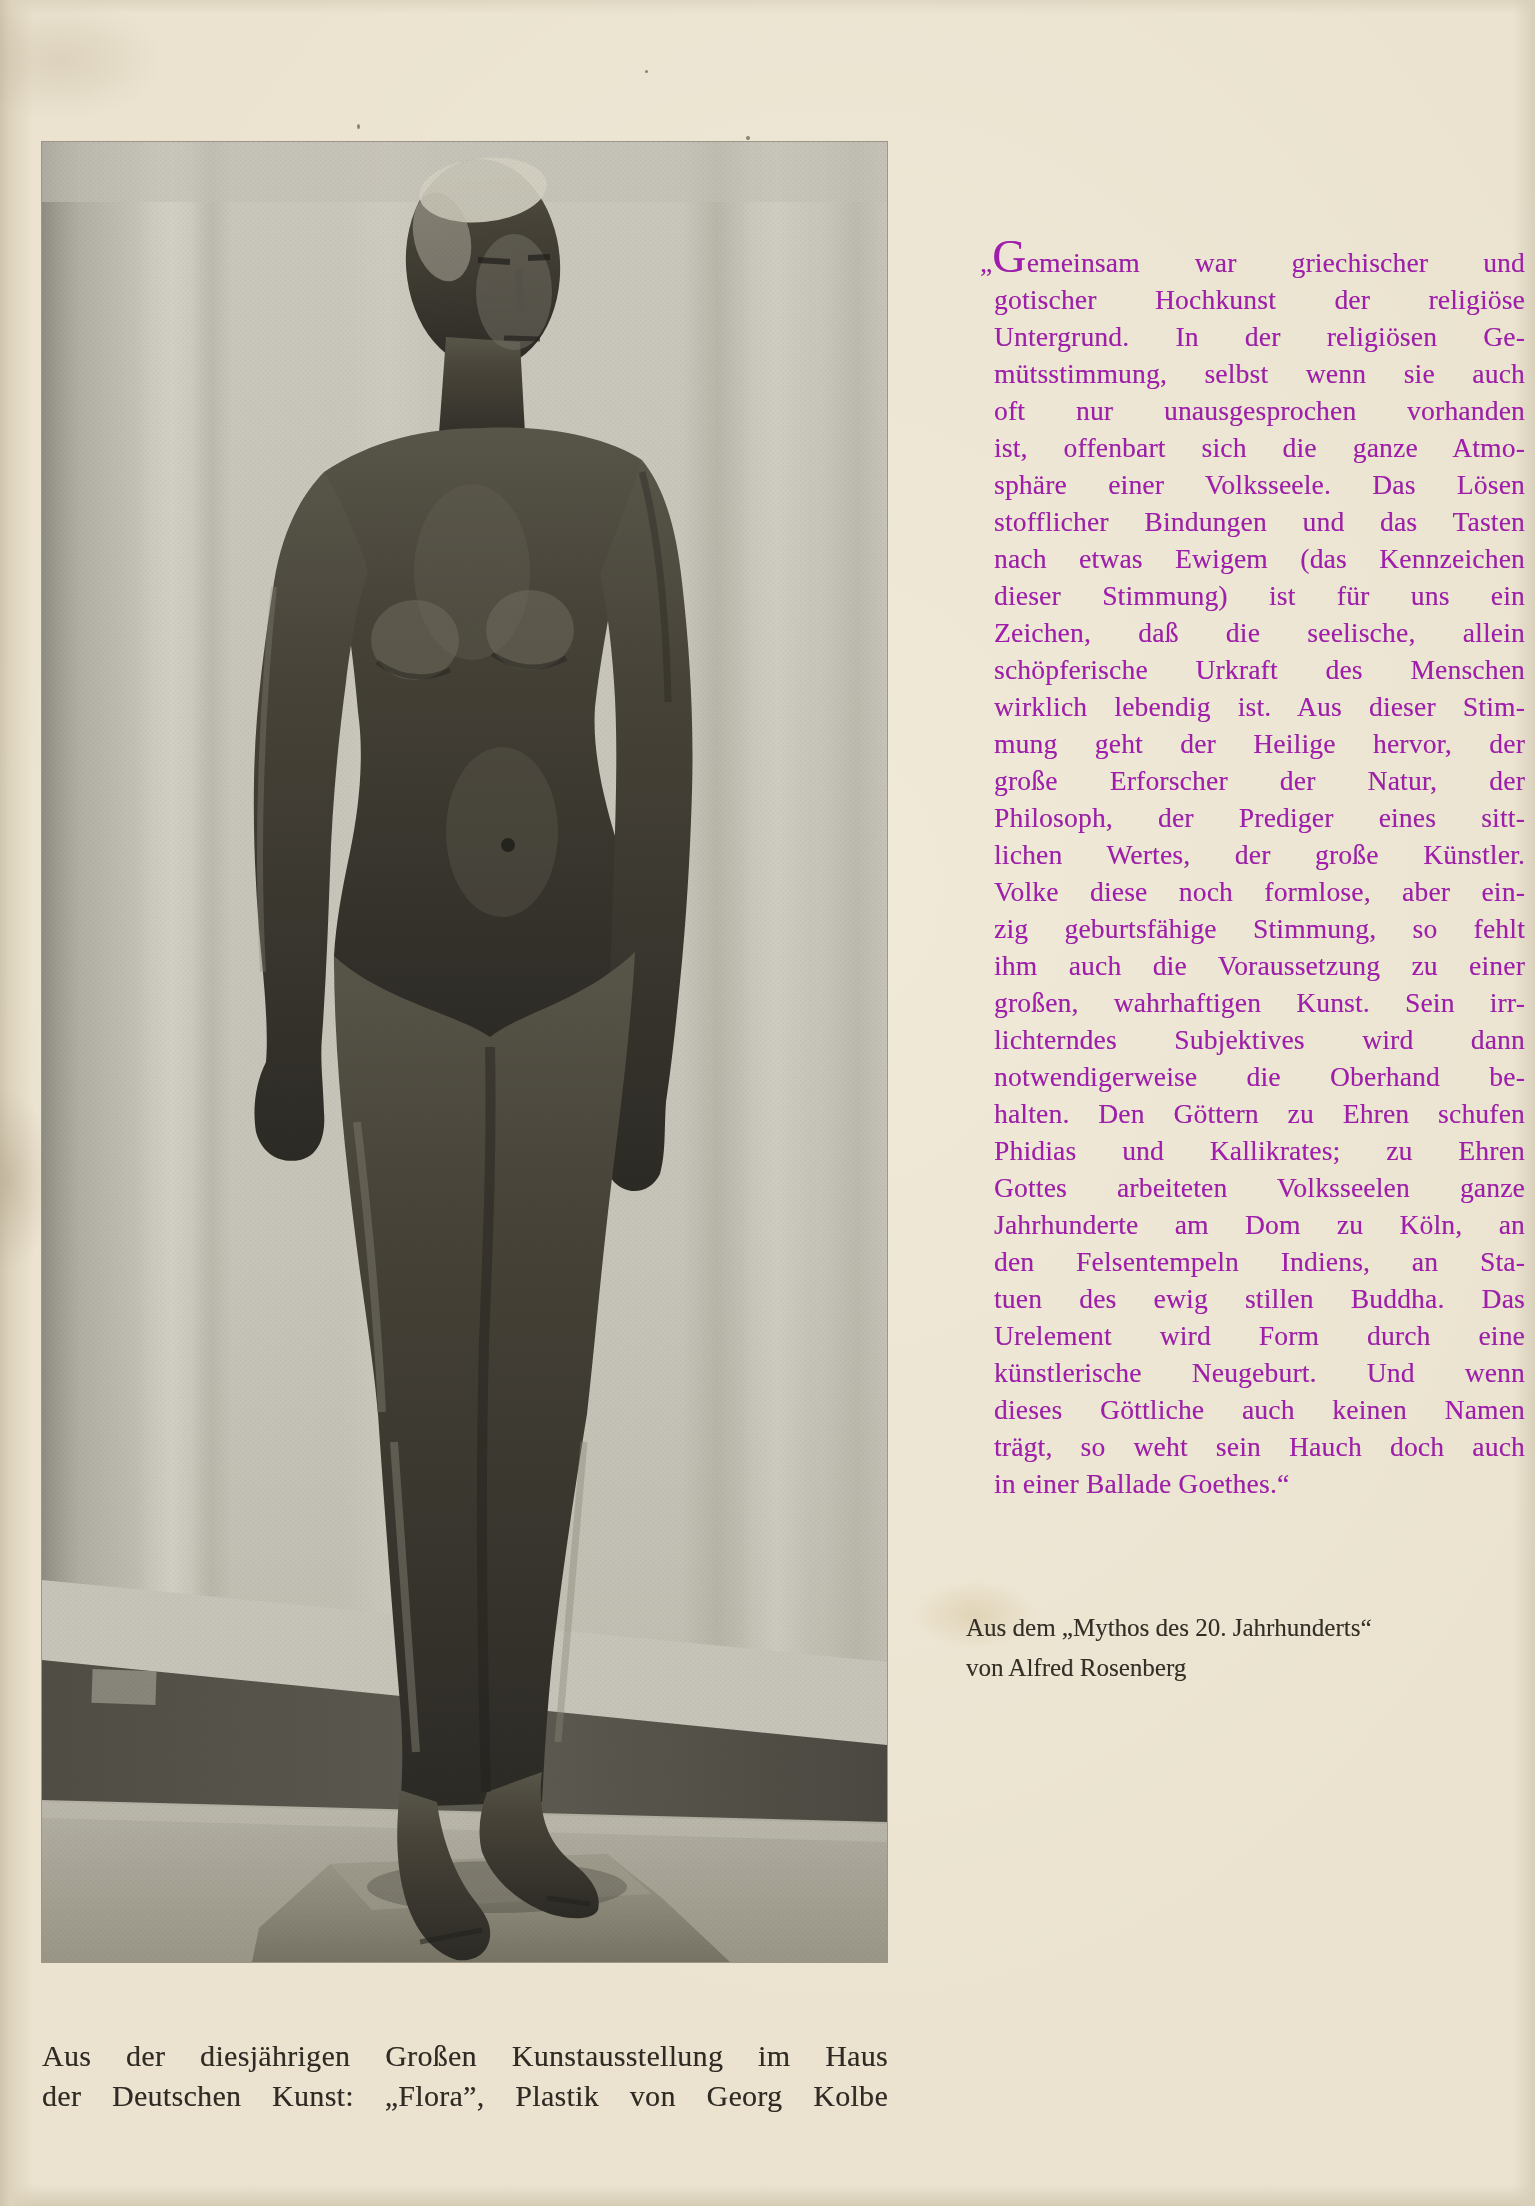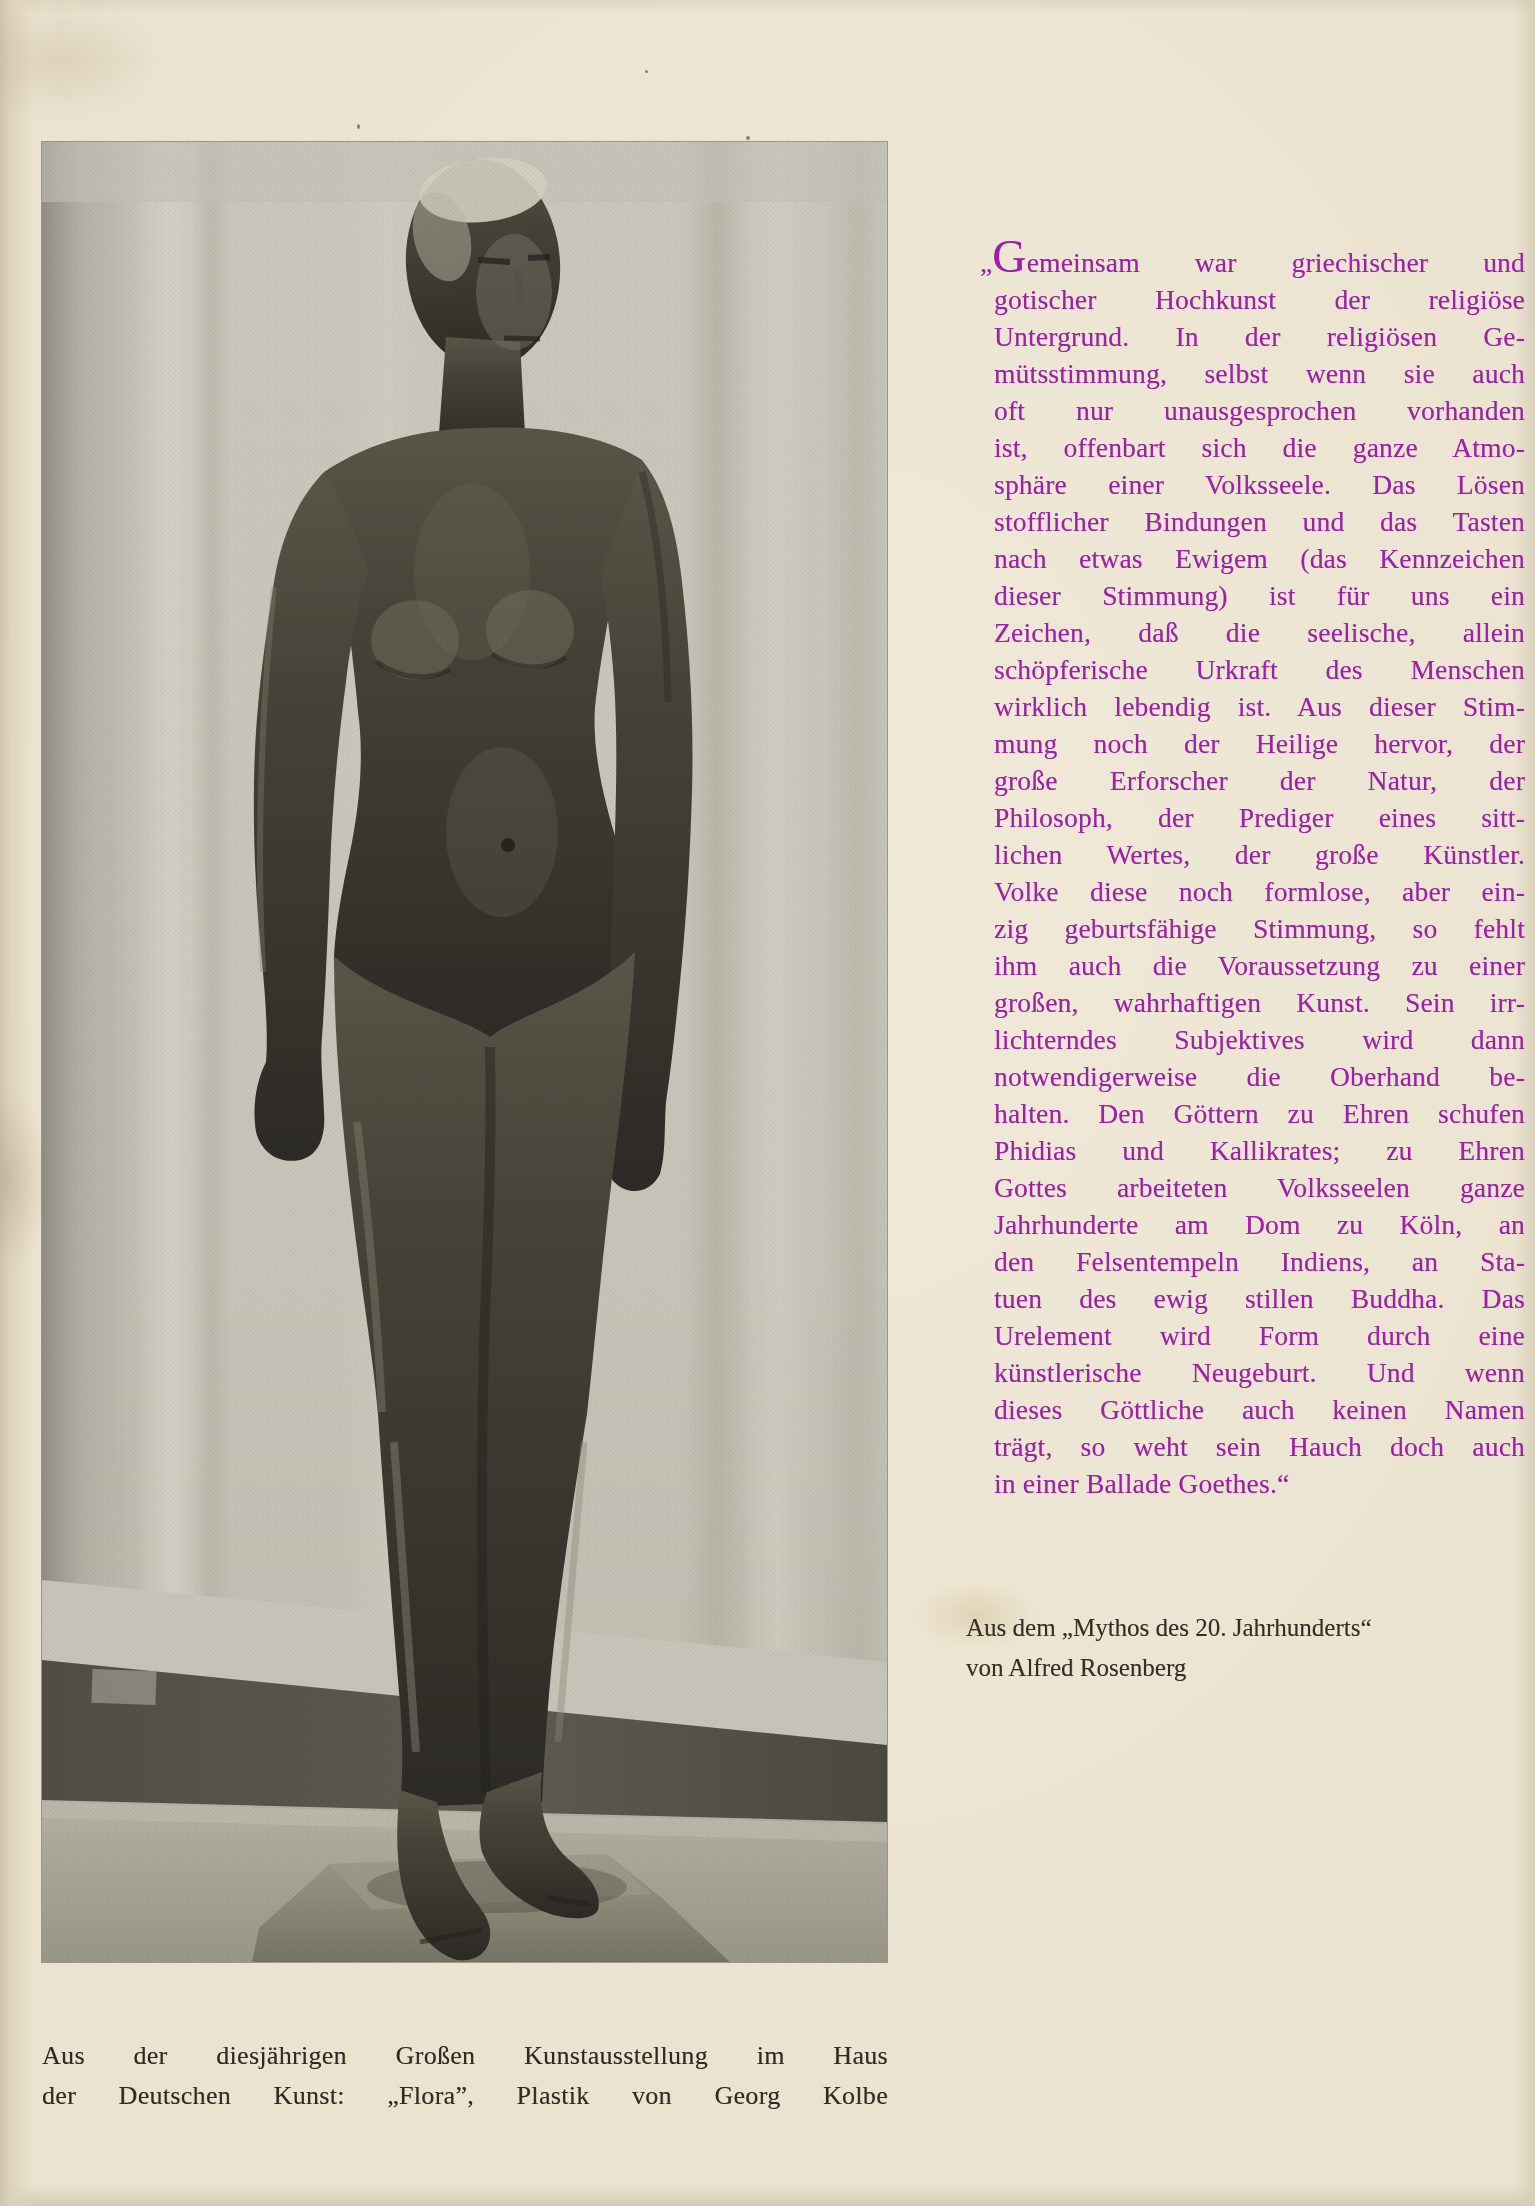--- a/index.html
+++ b/index.html
@@ -47,21 +47,21 @@
   .q-initial{font-size:47px;line-height:0;vertical-align:baseline;letter-spacing:.5px;}
 
   .attribution{
     position:absolute;left:966px;top:1608px;width:508px;
     font-size:25px;line-height:40px;color:#332e26;text-align:left;
     text-shadow:.3px .3px .3px rgba(51,46,38,.35);
   }
 
   .caption{
     position:absolute;left:42px;top:2036px;width:846px;
-    font-size:26px;line-height:40px;color:#2f2a23;
+    font-size:30px;line-height:40px;color:#2f2a23;
     letter-spacing:.3px;
     text-shadow:.3px .3px .3px rgba(47,42,35,.4);
   }
   .caption-line{text-align:justify;text-align-last:justify;height:40px;}
 </style>
 </head>
 <body>
 
 <div class="paper"></div>
 <div class="speck" style="left:357px;top:124px;width:3px;height:5px;"></div>
@@ -223,21 +223,21 @@
       <div class="q-line">mütsstimmung, selbst wenn sie auch</div>
       <div class="q-line">oft nur unausgesprochen vorhanden</div>
       <div class="q-line">ist, offenbart sich die ganze Atmo-</div>
       <div class="q-line">sphäre einer Volksseele. Das Lösen</div>
       <div class="q-line">stofflicher Bindungen und das Tasten</div>
       <div class="q-line">nach etwas Ewigem (das Kennzeichen</div>
       <div class="q-line">dieser Stimmung) ist für uns ein</div>
       <div class="q-line">Zeichen, daß die seelische, allein</div>
       <div class="q-line">schöpferische Urkraft des Menschen</div>
       <div class="q-line">wirklich lebendig ist. Aus dieser Stim-</div>
-      <div class="q-line">mung noch der Heilige hervor, der</div>
+      <div class="q-line">mung geht der Heilige hervor, der</div>
       <div class="q-line">große Erforscher der Natur, der</div>
       <div class="q-line">Philosoph, der Prediger eines sitt-</div>
       <div class="q-line">lichen Wertes, der große Künstler.</div>
       <div class="q-line">Volke diese noch formlose, aber ein-</div>
       <div class="q-line">zig geburtsfähige Stimmung, so fehlt</div>
       <div class="q-line">ihm auch die Voraussetzung zu einer</div>
       <div class="q-line">großen, wahrhaftigen Kunst. Sein irr-</div>
       <div class="q-line">lichterndes Subjektives wird dann</div>
       <div class="q-line">notwendigerweise die Oberhand be-</div>
       <div class="q-line">halten. Den Göttern zu Ehren schufen</div>

